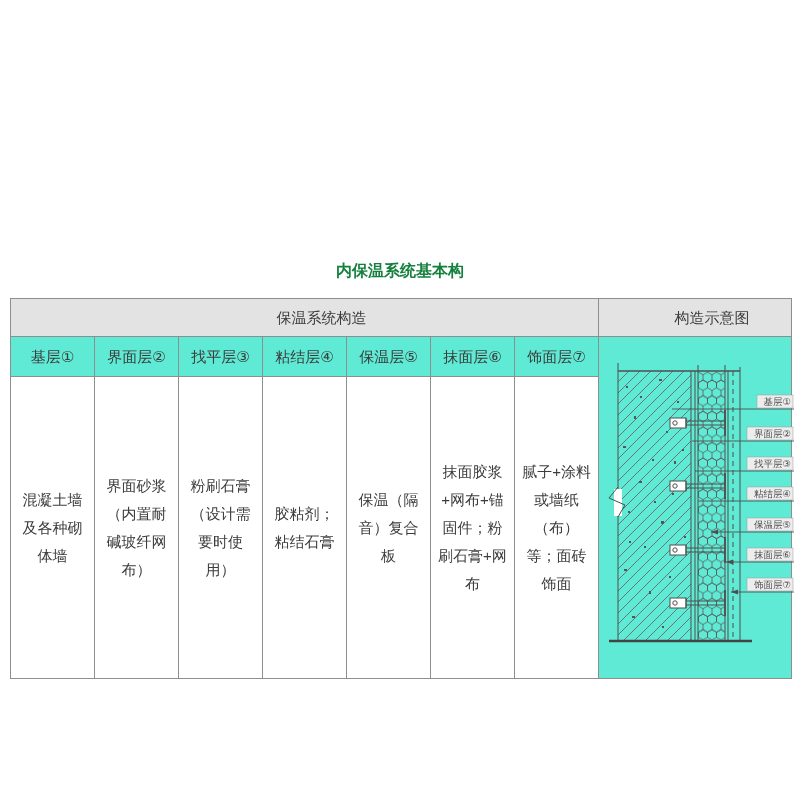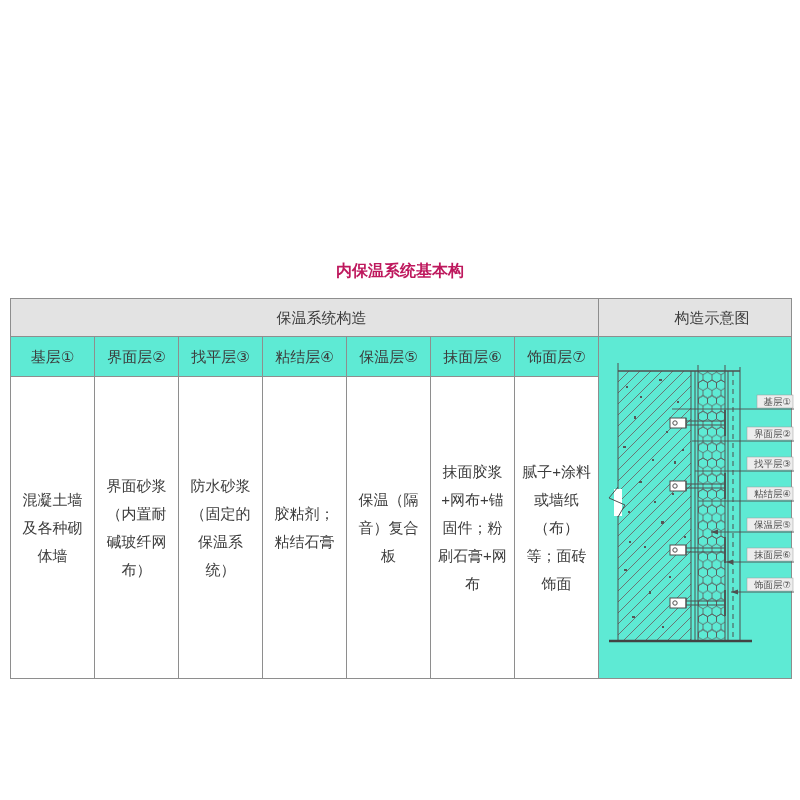--- a/index.html
+++ b/index.html
@@ -7,21 +7,21 @@
     position:relative;width:800px;height:800px;background:#ffffff;overflow:hidden;
     font-family:"Liberation Sans","DejaVu Sans",sans-serif;color:#3c3c3c;
   }
   .intro{
     position:absolute;left:8px;top:161px;width:784px;
     font-size:16px;line-height:30px;text-indent:2em;text-align:justify;
     color:#3d3d3d;letter-spacing:0.2px;
   }
   .tbl-title{
     position:absolute;left:0;top:261px;width:800px;text-align:center;
-    font-size:16px;font-weight:bold;color:#be185d;
+    font-size:16px;font-weight:bold;color:#15803d;
   }
   table.main{
     position:absolute;left:10px;top:298px;width:781px;
     border-collapse:collapse;table-layout:fixed;
   }
   table.main td,table.main th{
     border:1px solid #8e8e8e;font-weight:normal;
     font-size:15px;color:#3c3c3c;text-align:center;vertical-align:middle;
     padding:2px 5px;line-height:28px;
   }
@@ -174,21 +174,21 @@
             <text class="dj-label" x="187" y="187" text-anchor="end">保温层⑤</text>
             <text class="dj-label" x="187" y="217" text-anchor="end">抹面层⑥</text>
             <text class="dj-label" x="187" y="247" text-anchor="end">饰面层⑦</text>
           </g>
         </svg>
       </td>
     </tr>
     <tr class="body-row">
       <td>混凝土墙及各种砌体墙</td>
       <td>界面砂浆（内置耐碱玻纤网布）</td>
-      <td>防水砂浆（固定的保温系统）</td>
+      <td>粉刷石膏（设计需要时使用）</td>
       <td>胶粘剂；粘结石膏</td>
       <td>保温（隔音）复合板</td>
       <td>抹面胶浆+网布+锚固件；粉刷石膏+网布</td>
       <td>腻子+涂料或墙纸（布）等；面砖饰面</td>
     </tr>
   </tbody>
     </table>
 
 </div>
 

